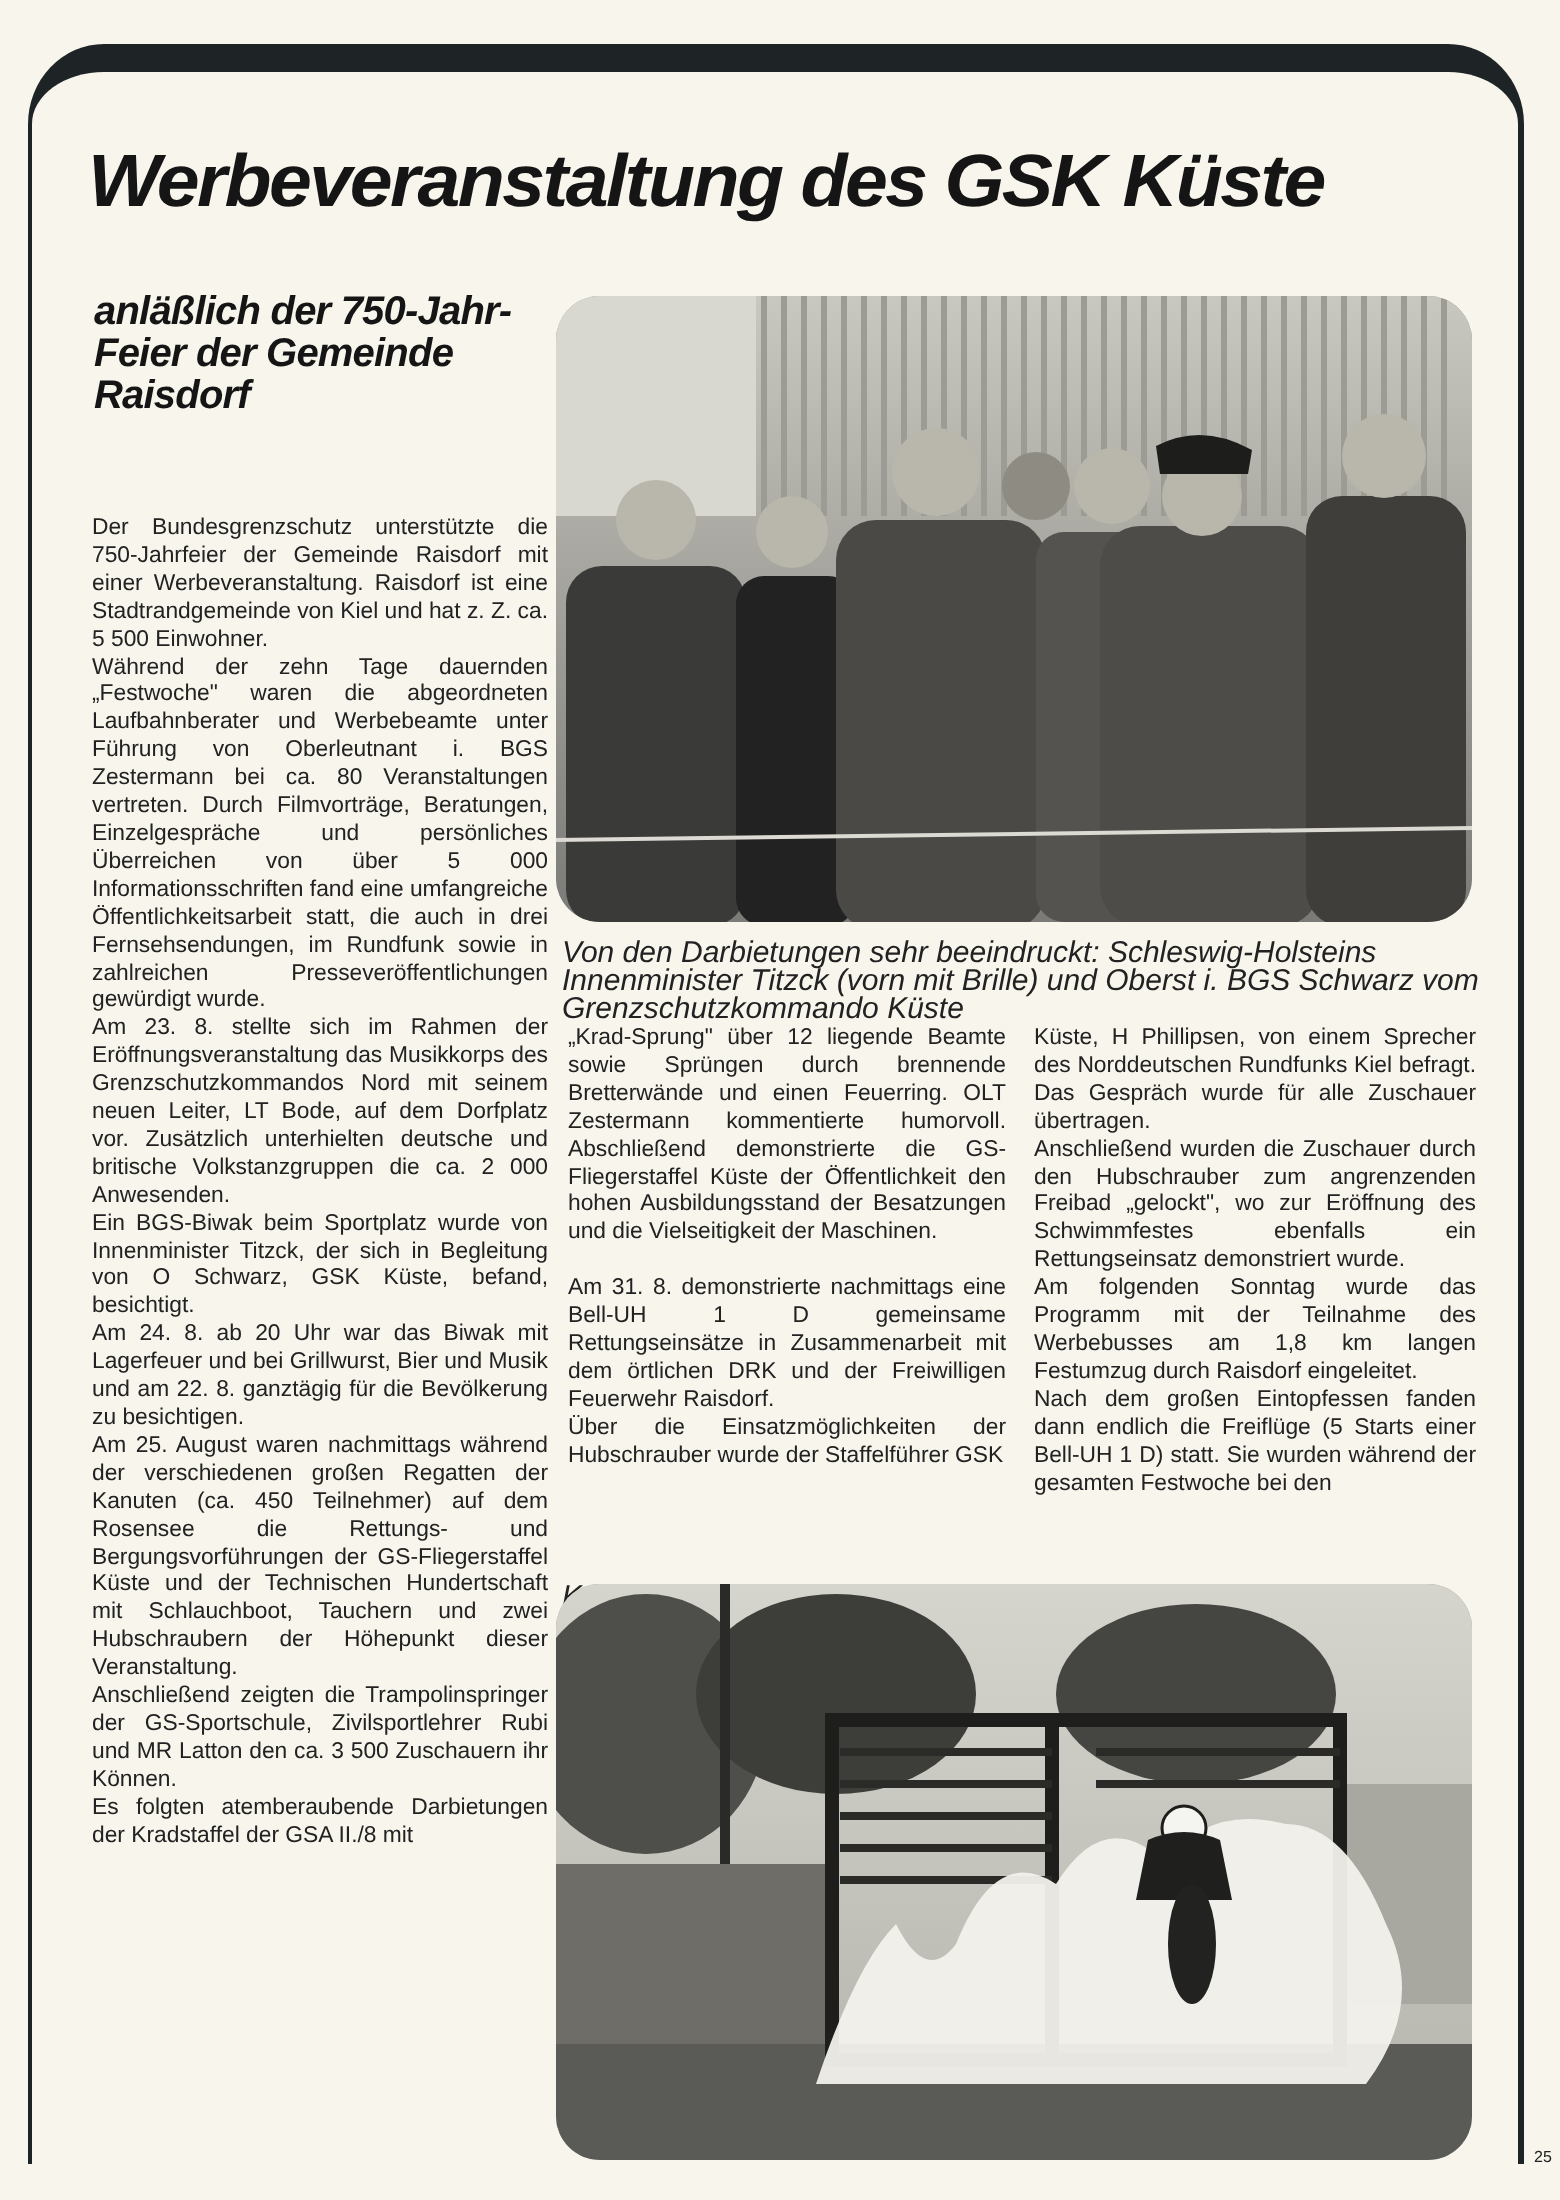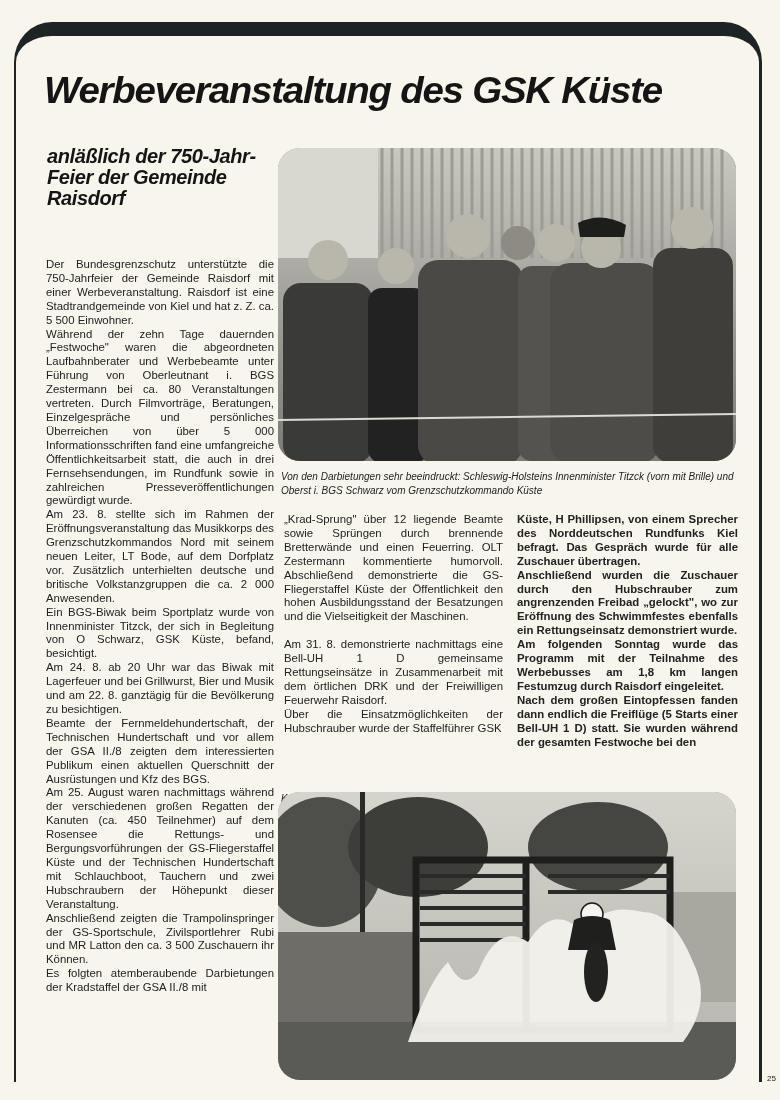--- a/index.html
+++ b/index.html
@@ -33,24 +33,24 @@
     font-weight:bold; font-style:italic; font-size:20px; line-height:21px;
     letter-spacing:-0.4px; color:#151515;
   }
   .col {
     position:absolute; font-size:11.4px; line-height:13.9px; text-align:justify;
     color:#222;
   }
   .col p { margin:0; }
   .col-left { left:46px; top:258px; width:228px; }
   .col-mid { left:284px; top:513px; width:219px; }
-  .col-right { left:517px; top:513px; width:221px;font-weight:bold; }
+  .col-right { left:517px; top:513px; width:221px; }
   .gap { height:13.9px; }
   .caption {
-    position:absolute; font-style:italic; font-size:10px; line-height:14px; color:#222;
+    position:absolute; font-style:italic; font-size:15px; line-height:14px; color:#222;
   }
   .cap1 { left:281px; top:470px; width:470px; }
   .cap2 { left:281px; top:792px; width:470px; }
   .photo {
     position:absolute; border-radius:22px; overflow:hidden;
   }
   .photo1 { left:278px; top:148px; width:458px; height:313px; background:#8a8a86; }
   .photo2 { left:278px; top:792px; width:458px; height:288px; background:#9a9a95; }
   .page-num {
     position:absolute; left:740px; top:1074px; font-size:8px; font-weight:normal; color:#222;margin-left:27px;
@@ -65,21 +65,20 @@
 <h1 class="title" style="margin:0;">Werbeveranstaltung des GSK Küste</h1>
 
 <h2 class="subtitle" style="margin:0;">anläßlich der 750-Jahr-Feier der Gemeinde Raisdorf</h2>
 
 <div class="col col-left">
   <p>Der Bundesgrenzschutz unterstützte die 750-Jahrfeier der Gemeinde Raisdorf mit einer Werbeveranstaltung. Raisdorf ist eine Stadtrandgemeinde von Kiel und hat z. Z. ca. 5 500 Einwohner.</p>
   <p>Während der zehn Tage dauernden „Festwoche" waren die abgeordneten Laufbahnberater und Werbebeamte unter Führung von Oberleutnant i. BGS Zestermann bei ca. 80 Veranstaltungen vertreten. Durch Filmvorträge, Beratungen, Einzelgespräche und persönliches Überreichen von über 5 000 Informationsschriften fand eine umfangreiche Öffentlichkeitsarbeit statt, die auch in drei Fernsehsendungen, im Rundfunk sowie in zahlreichen Presseveröffentlichungen gewürdigt wurde.</p>
   <p>Am 23. 8. stellte sich im Rahmen der Eröffnungsveranstaltung das Musikkorps des Grenzschutzkommandos Nord mit seinem neuen Leiter, LT Bode, auf dem Dorfplatz vor. Zusätzlich unterhielten deutsche und britische Volkstanzgruppen die ca. 2 000 Anwesenden.</p>
   <p>Ein BGS-Biwak beim Sportplatz wurde von Innenminister Titzck, der sich in Begleitung von O Schwarz, GSK Küste, befand, besichtigt.</p>
   <p>Am 24. 8. ab 20 Uhr war das Biwak mit Lagerfeuer und bei Grillwurst, Bier und Musik und am 22. 8. ganztägig für die Bevölkerung zu besichtigen.</p>
-  <p>Beamte der Fernmeldehundertschaft, der Technischen Hundertschaft und vor allem der GSA II./8 zeigten dem interessierten Publikum einen aktuellen Querschnitt der Ausrüstungen und Kfz des BGS.</p>
   <p>Am 25. August waren nachmittags während der verschiedenen großen Regatten der Kanuten (ca. 450 Teilnehmer) auf dem Rosensee die Rettungs- und Bergungsvorführungen der GS-Fliegerstaffel Küste und der Technischen Hundertschaft mit Schlauchboot, Tauchern und zwei Hubschraubern der Höhepunkt dieser Veranstaltung.</p>
   <p>Anschließend zeigten die Trampolinspringer der GS-Sportschule, Zivilsportlehrer Rubi und MR Latton den ca. 3 500 Zuschauern ihr Können.</p>
   <p>Es folgten atemberaubende Darbietungen der Kradstaffel der GSA II./8 mit</p>
 </div>
 
 <div class="photo photo1">
   <svg width="458" height="313" viewBox="0 0 458 313">
     <defs>
       <linearGradient id="bg1" x1="0" y1="0" x2="0" y2="1">
         <stop offset="0" stop-color="#c9c8c0"></stop>

